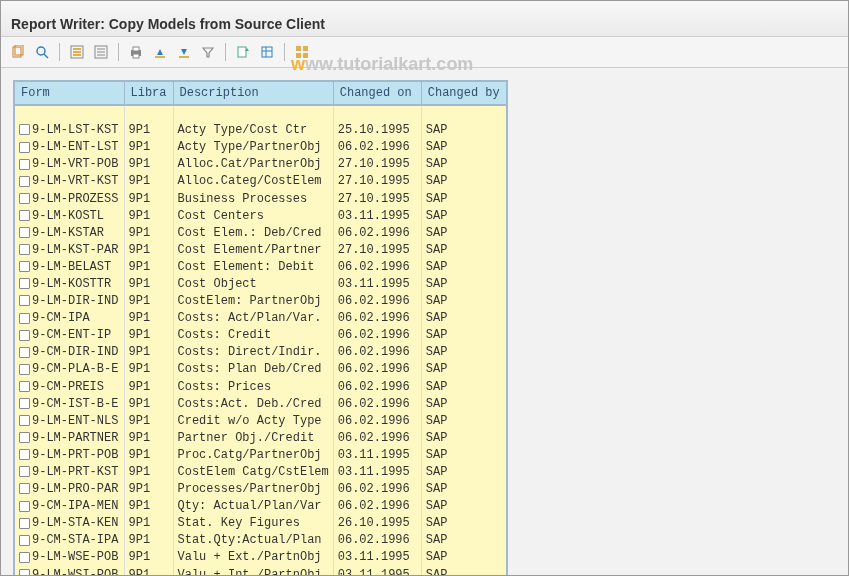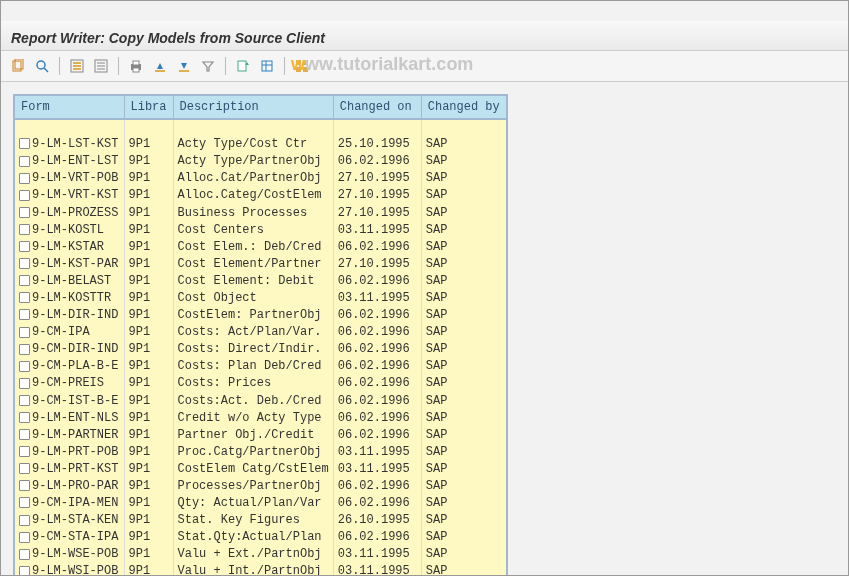--- a/index.html
+++ b/index.html
@@ -7,27 +7,25 @@
       font-family: Arial, sans-serif;
       background: #f2f2f2;
       width: 849px;
       height: 576px;
       border: 1px solid #999;
       position: relative;
       overflow: hidden;
     }
     .title-bar {
       background: linear-gradient(#f8f8f8, #eaeaea);
-      padding: 9px 10px 4px;
+      padding: 15px 10px 4px;
       font-size: 14px;
       font-weight: bold;
-      font-style: italic;
       color: #333;
       border-bottom: 1px solid #ccc;
-      margin-top: 20px;
     }
     .toolbar {
       background: #f5f5f5;
       padding: 4px 6px;
       border-bottom: 1px solid #ccc;
       display: flex;
       align-items: center;
       gap: 2px;
       position: relative;
     }
@@ -288,20 +286,27 @@
           <td>SAP</td>
         </tr>
         <tr>
           <td><span class="chk"></span><span>9-CM-IPA</span></td>
           <td>9P1</td>
           <td>Costs: Act/Plan/Var.</td>
           <td>06.02.1996</td>
           <td>SAP</td>
         </tr>
         <tr>
+          <td><span class="chk"></span><span>9-CM-ENT-IP</span></td>
+          <td>9P1</td>
+          <td>Costs: Credit</td>
+          <td>06.02.1996</td>
+          <td>SAP</td>
+        </tr>
+        <tr>
           <td><span class="chk"></span><span>9-CM-DIR-IND</span></td>
           <td>9P1</td>
           <td>Costs: Direct/Indir.</td>
           <td>06.02.1996</td>
           <td>SAP</td>
         </tr>
         <tr>
           <td><span class="chk"></span><span>9-CM-PLA-B-E</span></td>
           <td>9P1</td>
           <td>Costs: Plan Deb/Cred</td>

